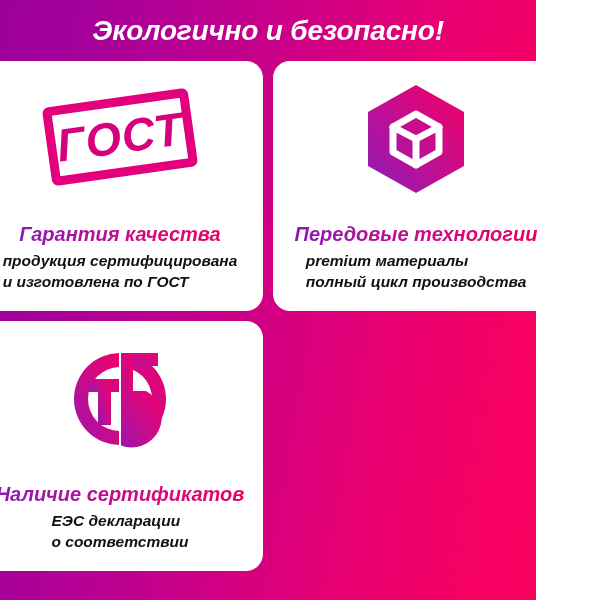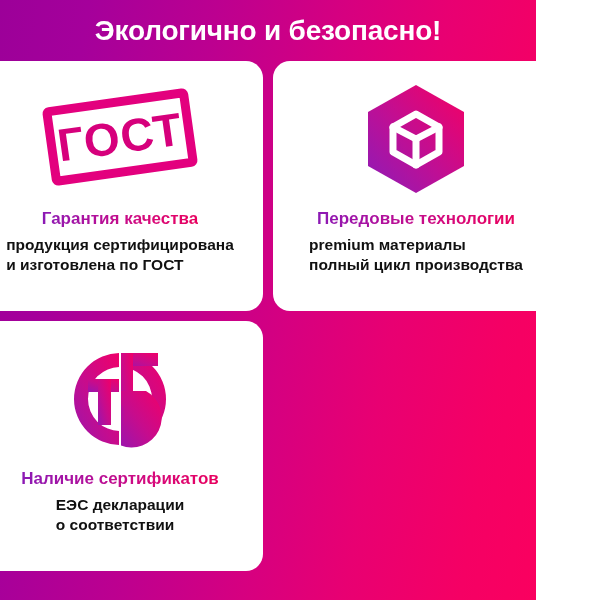--- a/index.html
+++ b/index.html
@@ -23,20 +23,21 @@
         #9C0099 0%,
         #A5009B 14%,
         #BC0090 34%,
         #D60080 54%,
         #E80072 70%,
         #F50064 88%,
         #FA005F 100%);
     display: flex;
     flex-direction: column;
     align-items: center;
+    font-style: italic;
   }
 
   
   .headline {
     margin: 0;
     padding: 0;
     height: 61px;
     line-height: 61px;
     width: 100%;
     text-align: center;
@@ -76,24 +77,24 @@
   .icon-wrap {
     height: 128px;
     width: 100%;
     display: flex;
     align-items: center;
     justify-content: center;
     flex: 0 0 auto;
   }
 
   .card-title {
-    font-size: 17px;
+    font-size: 20px;
     font-weight: bold;
     text-align: center;
-    margin: 7px 0 6px 0;
+    margin: 20px 0 6px 0;
     line-height: 1.1;
     white-space: nowrap;
     background: linear-gradient(90deg, #8B1AB5 0%, #B0109C 33%, #D60A7C 66%, #E8005E 100%);
     -webkit-background-clip: text;
     background-clip: text;
     color: transparent;
     -webkit-text-fill-color: transparent;
   }
 
   .card-sub {

